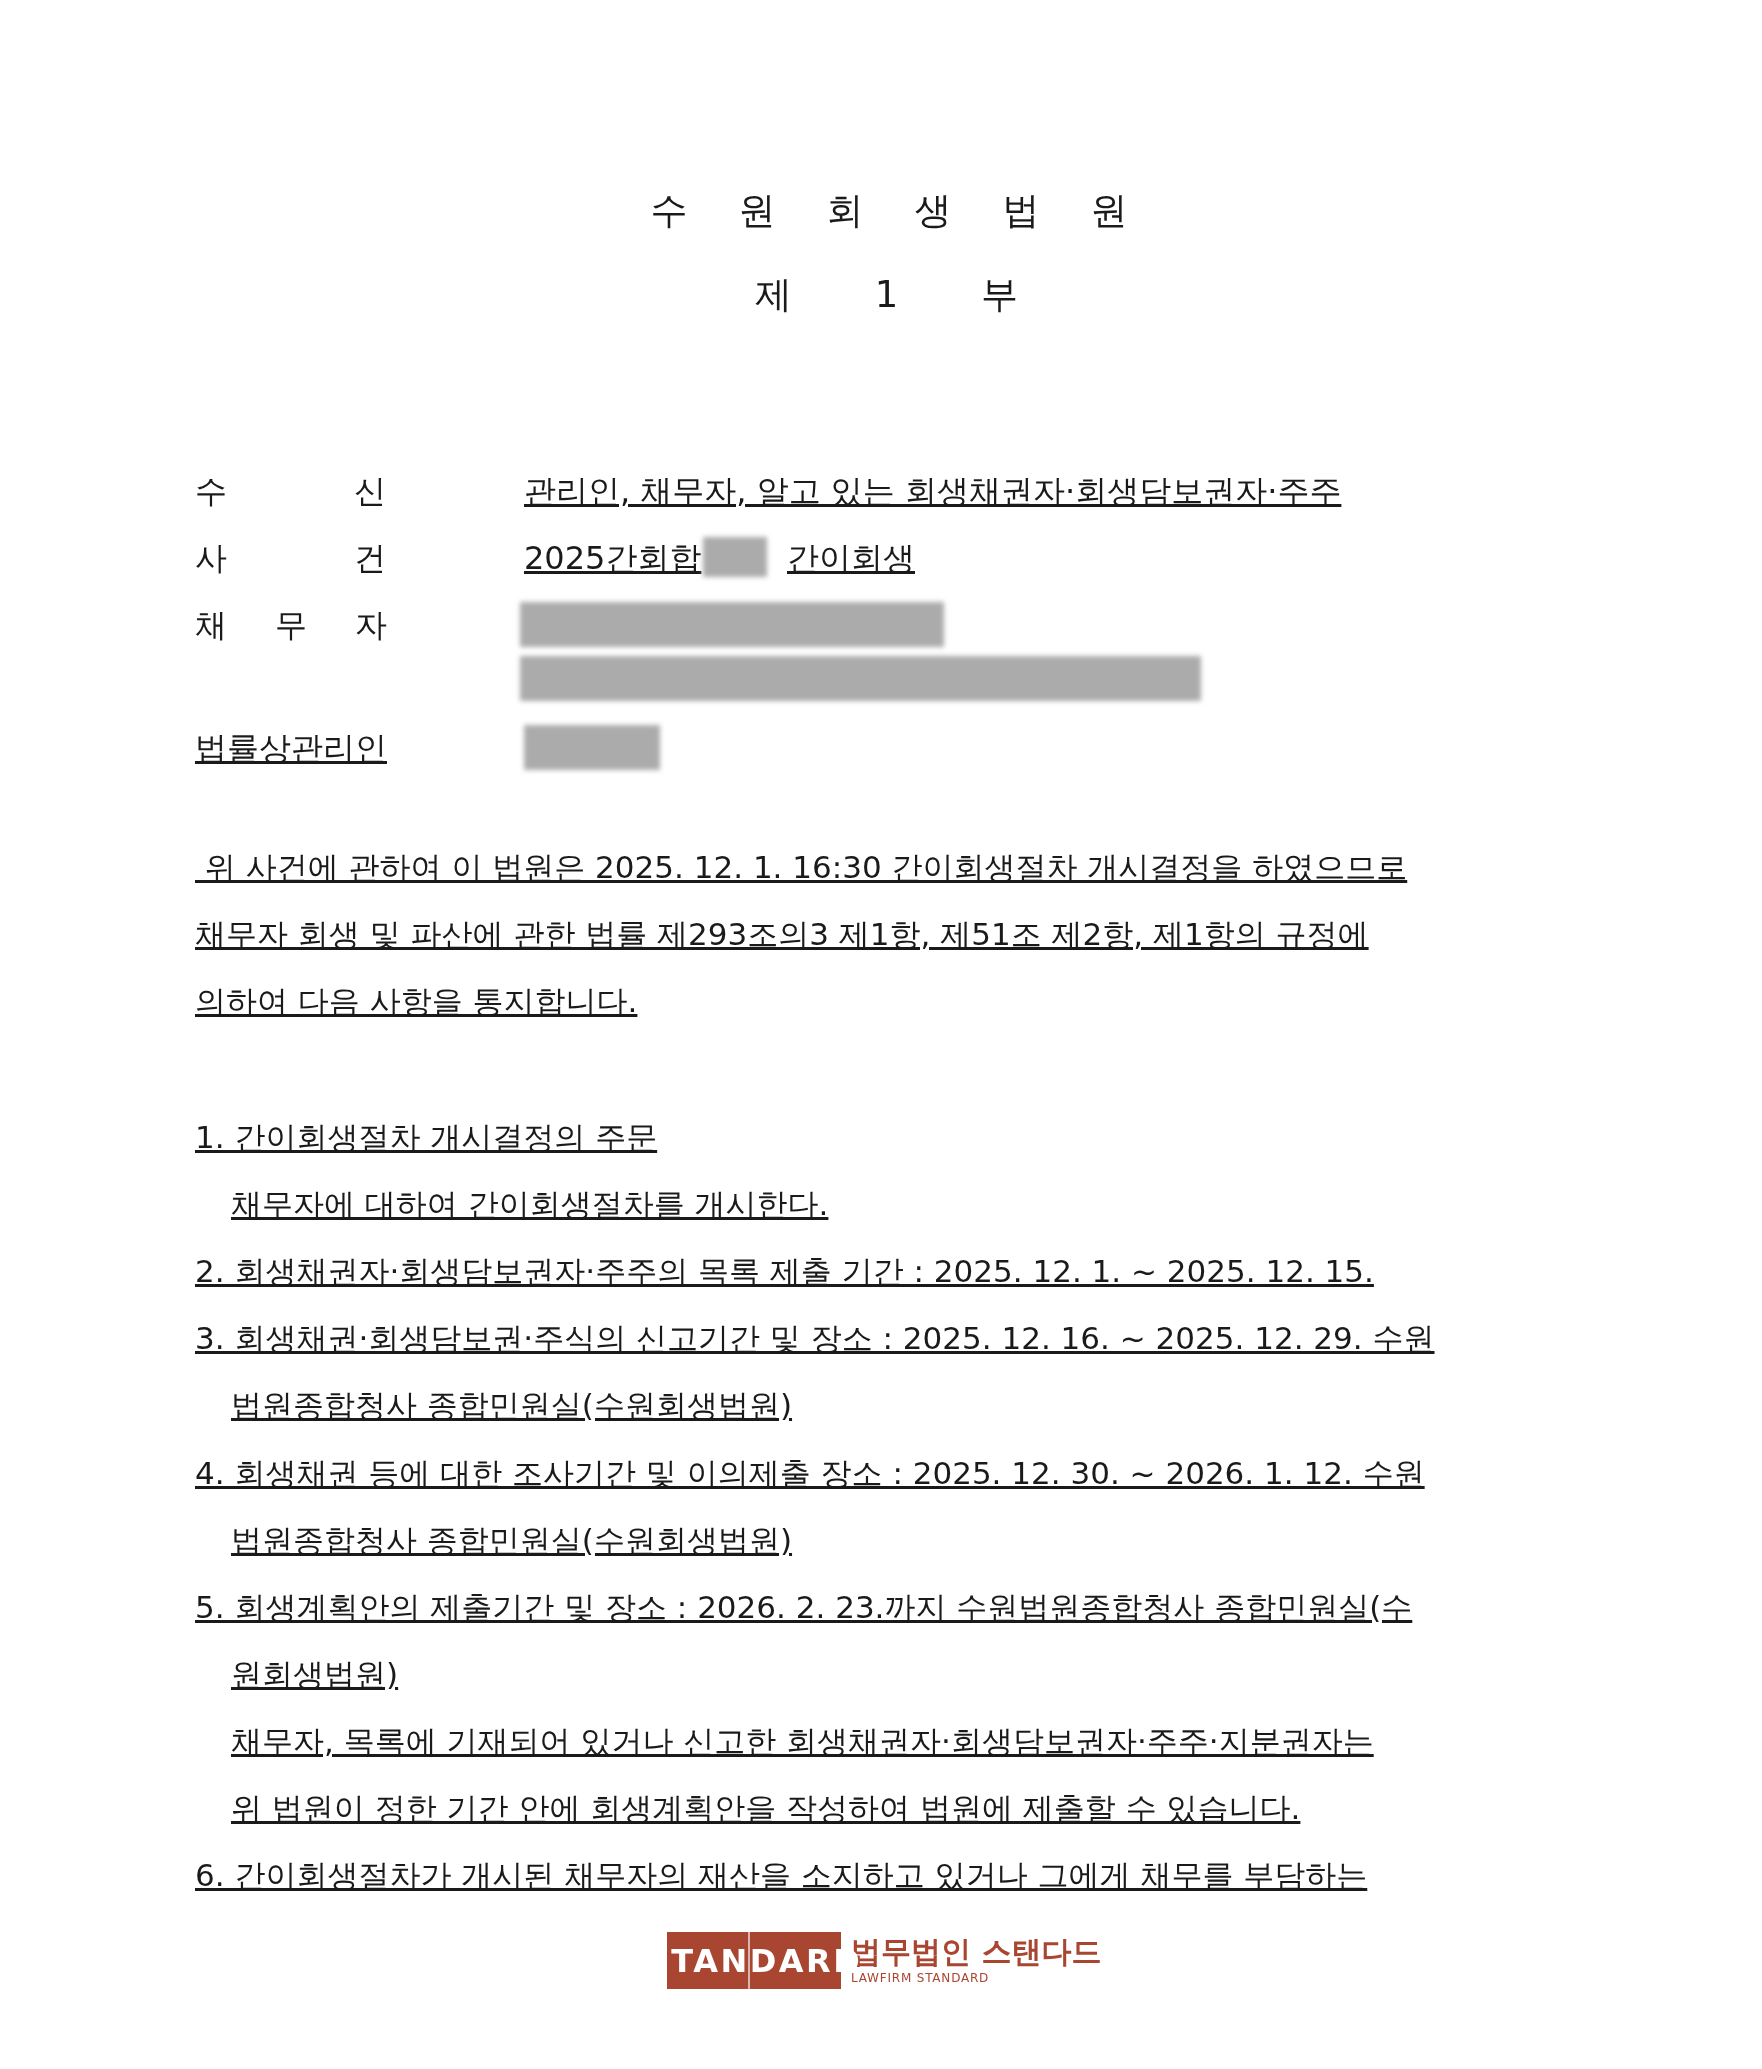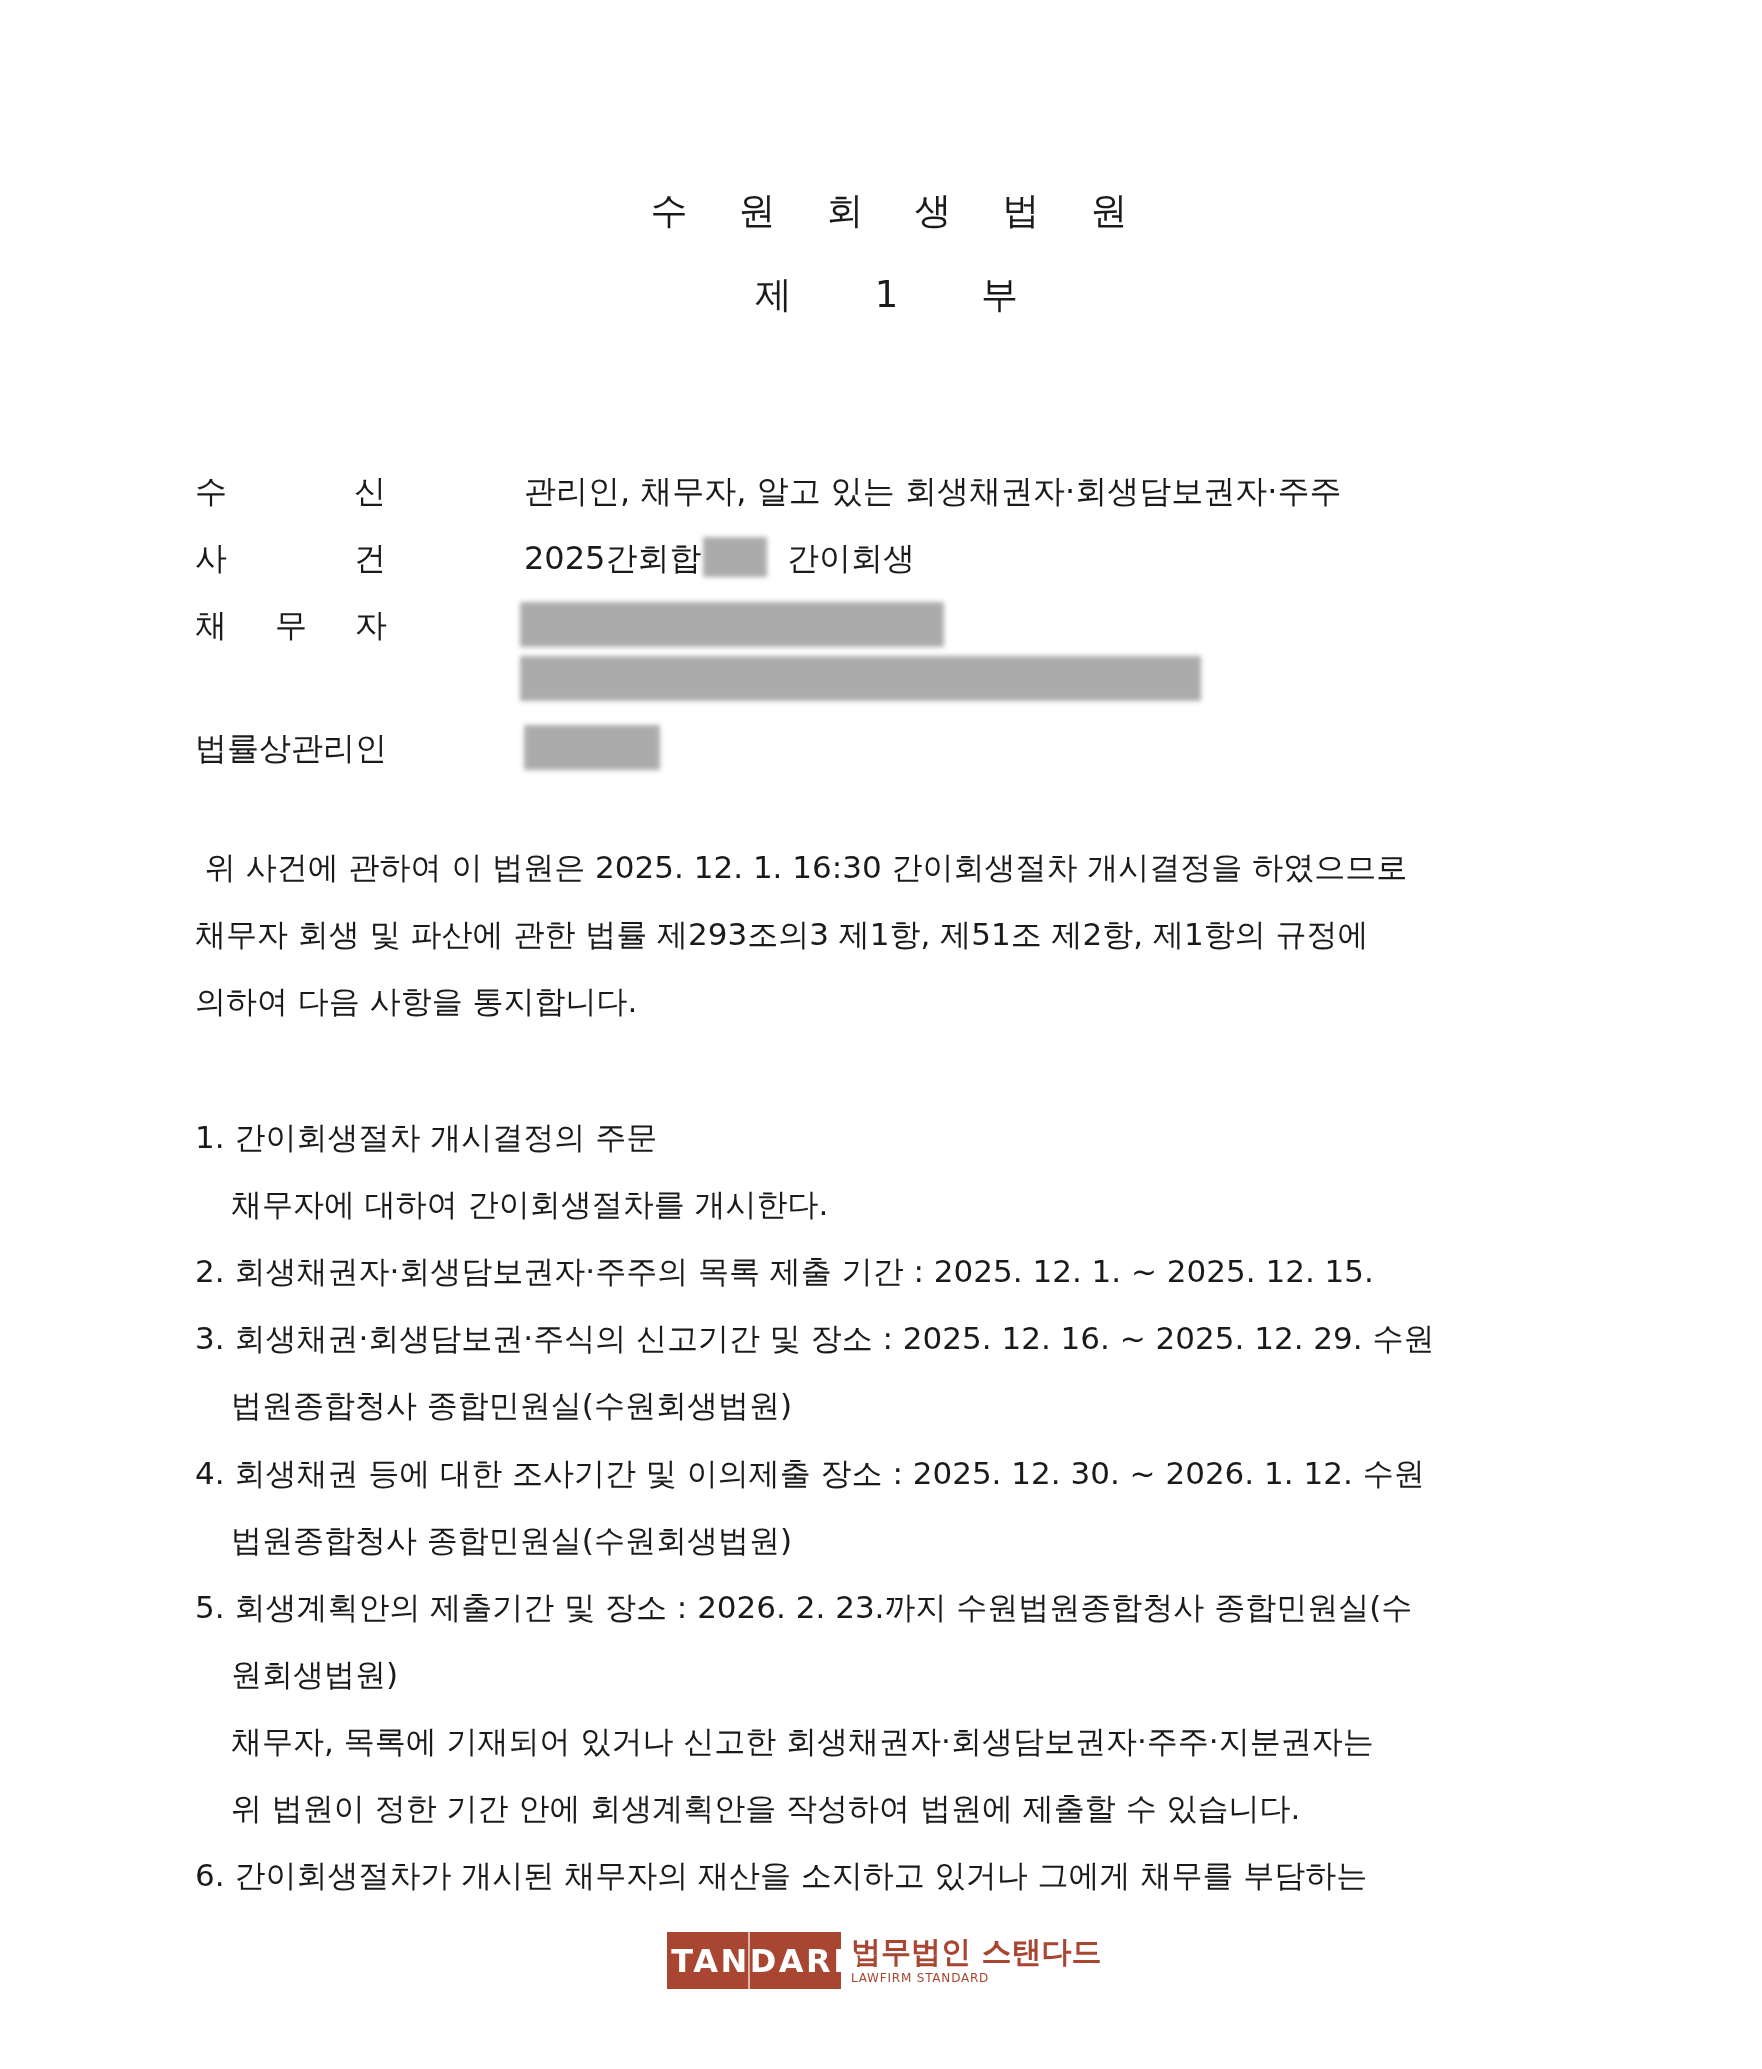--- a/index.html
+++ b/index.html
@@ -2,21 +2,21 @@
 <html style="font-size:13.4px"><head>
 <meta charset="utf-8">
 <style>
   html, body { margin:0; padding:0; background:#ffffff; }
   body { width:1763px; height:2069px; position:relative; overflow:hidden;
          font-family:"DejaVu Sans", "Liberation Sans", sans-serif; color:#1a1a1a; }
   .page { position:absolute; left:0; top:0; width:1763px; height:2069px; background:#fff; }
   .watermark { position:absolute; left:327px; top:587px; width:1091px; height:503px;
                font-family:"DejaVu Serif", serif; font-size:394px; line-height:503px;
                color:#f0f0f0; letter-spacing:-34px; white-space:nowrap; z-index:0; }
-  .abs { position:absolute; z-index:1; white-space:nowrap; }
+  .abs { position:absolute; z-index:1; white-space:nowrap;text-decoration:underline; }
   .title { font-size:37px; letter-spacing:0; }
   .title span { display:inline-block; text-align:center; }
   .t1 { left:625px; top:186px; }
   .t1 span { width:88px; }
   .t2 { left:717px; top:270px; }
   .t2 span { width:113px; }
   .t3 { left:717px; top:354px; }
   .t3 span { width:113px; }
   .field-label { font-size:32px; }
   .field-label span { display:inline-block; }

